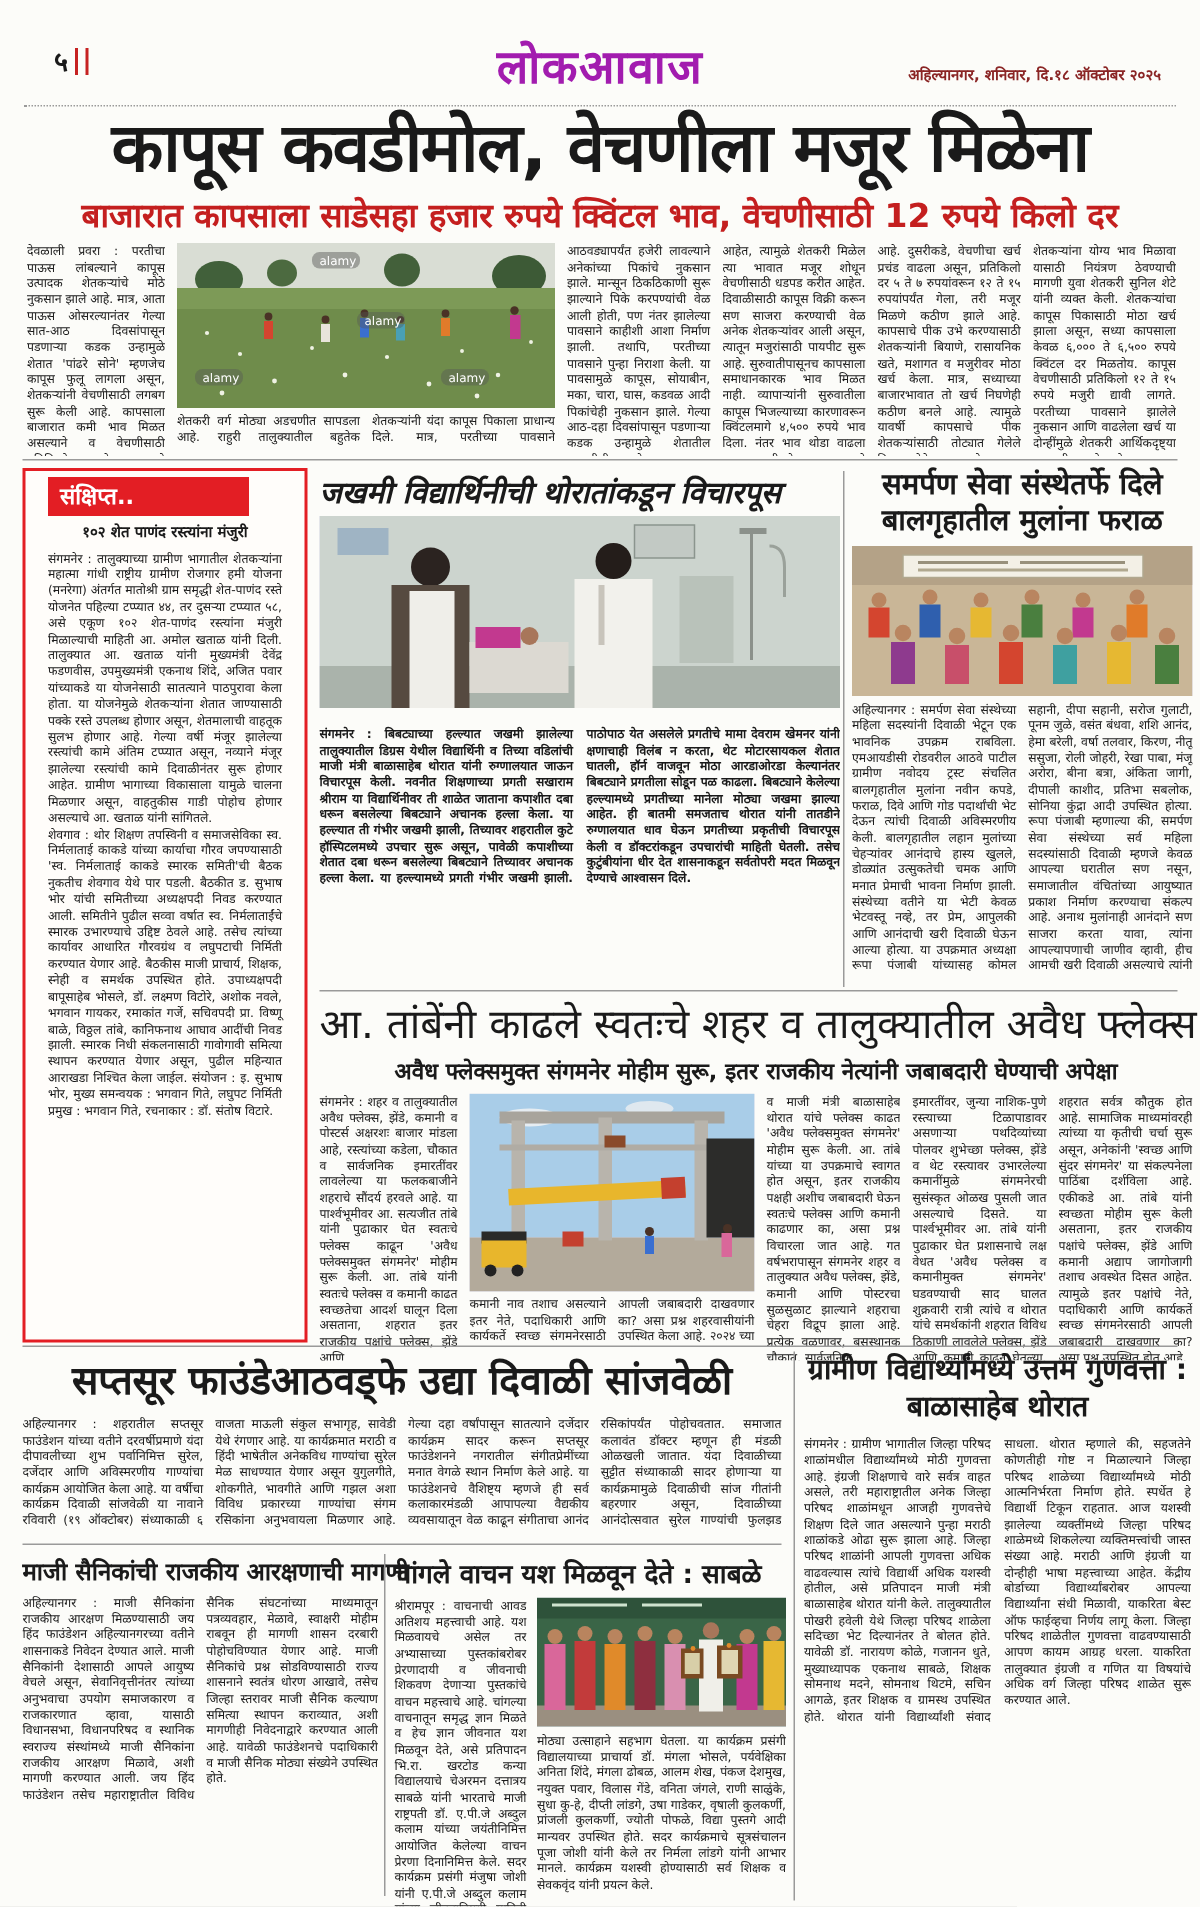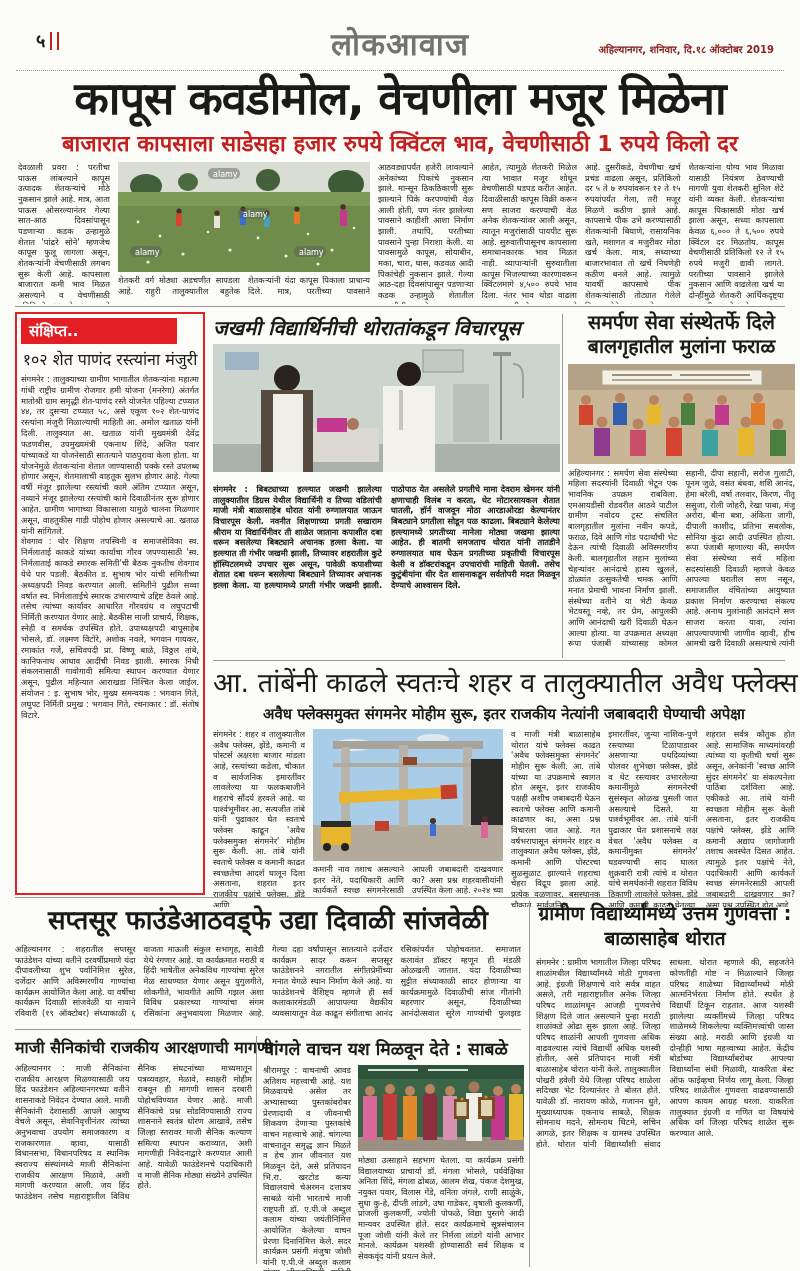--- a/index.html
+++ b/index.html
@@ -3,45 +3,45 @@
 <meta charset="utf-8">
 <style>
   html,body{margin:0;padding:0;background:#e8e8e4;}
   .page{position:relative;width:800px;height:1271px;margin:0 auto;background:#fcfcf9;
         font-family:"DejaVu Sans","Liberation Sans",sans-serif;color:#1a1a1a;overflow:hidden;}
   .abs{position:absolute;}
   
   .pagenum{left:36px;top:28px;font-size:18px;font-weight:bold;}
   .pagenum .bars{display:inline-block;width:5px;height:18px;margin-left:5px;vertical-align:-3px;
         border-left:2px solid #c62222;border-right:2px solid #c62222;}
-  .masthead{left:0;right:0;top:22px;text-align:center;font-size:31px;font-weight:bold;color:#737373;letter-spacing:1px;}
+  .masthead{left:0;right:0;top:22px;text-align:center;font-size:31px;font-weight:bold;color:#a21caf;letter-spacing:1px;}
   .dateline{right:26px;top:42px;font-size:10px;font-weight:bold;color:#8a2525;}
   .dotted{left:16px;right:16px;top:70px;border-top:1.5px dotted #9a9a9a;height:0;}
   
   .hrule{border-top:1px solid #9a9a9a;height:0;}
   .vrule{border-left:1px solid #9a9a9a;width:0;}
   
   .lead-head{left:0;right:0;top:74px;text-align:center;font-size:45px;font-weight:bold;
         white-space:nowrap;letter-spacing:-1px;line-height:1.1;}
   .lead-sub{left:0;right:0;top:127px;text-align:center;font-size:22px;font-weight:bold;
         color:#c41f1f;white-space:nowrap;}
   .lead-body{left:18px;top:162px;width:766px;height:142px;display:flex;gap:8px;overflow:hidden;}
   .bodytext{font-size:8.2px;line-height:1.3;text-align:justify;overflow:hidden;}
   .lead-body .col{flex:1 1 0;}
   .lead-body .c1{flex:0 0 92px;}
   .lead-body .photowrap{flex:0 0 252px;}
   .caption{font-size:8.2px;line-height:1.3;text-align:justify;column-count:2;column-gap:8px;
         margin-top:3px;height:28px;overflow:hidden;}
   .photo{display:block;background:#dde;}
   
   .briefs{left:15px;top:312px;width:190px;height:583px;border:2px solid #e31e24;background:#fffdfa;
-        box-sizing:border-box;padding:4px 4px;overflow:hidden;}
+        box-sizing:border-box;padding:4px 15px;overflow:hidden;}
   .briefs-titlebar{background:#e31e24;color:#fff;font-size:15px;font-weight:bold;
         padding:2px 8px 4px;margin:0 22px 6px 0;}
-  .brief-h{font-size:16px;font-weight:normal;text-align:center;line-height:1.25;margin:6px 0 4px;}
+  .brief-h{font-size:10px;font-weight:bold;text-align:center;line-height:1.25;margin:6px 0 4px;}
   .brief-body{font-size:8.2px;line-height:1.32;text-align:justify;}
   
   .art-injured{left:213px;top:314px;width:347px;}
   .art-injured h2{margin:0;font-size:20px;font-weight:bold;white-space:nowrap;font-style:italic;}
   .art-injured .bodycols{column-count:2;column-gap:9px;height:186px;margin-top:12px;font-weight:bold;}
   .art-samarpan{left:568px;top:311px;width:227px;}
   .art-samarpan h2{margin:0;font-size:19.5px;font-weight:bold;text-align:center;line-height:1.25;}
   .art-samarpan .bodycols{column-count:2;column-gap:8px;height:188px;margin-top:4px;}
   
   .art-tambe{left:213px;top:663px;width:582px;}
@@ -71,25 +71,25 @@
 </style>
 </head>
 <body>
 
 <div class="page">
 
   <div class="abs pagenum">
     <span>५</span><span class="bars"></span>
   </div>
   <div class="abs masthead">लोकआवाज</div>
-  <div class="abs dateline">अहिल्यानगर, शनिवार, दि.१८ ऑक्टोबर 2019</div>
+  <div class="abs dateline">अहिल्यानगर, शनिवार, दि.१८ ऑक्टोबर २०२५</div>
   <div class="abs dotted"></div>
 
   <div class="abs lead-head">कापूस कवडीमोल, वेचणीला मजूर मिळेना</div>
-  <div class="abs lead-sub">बाजारात कापसाला साडेसहा हजार रुपये क्विंटल भाव, वेचणीसाठी 1 रुपये किलो दर</div>
+  <div class="abs lead-sub">बाजारात कापसाला साडेसहा हजार रुपये क्विंटल भाव, वेचणीसाठी 12 रुपये किलो दर</div>
 
   <div class="abs lead-body">
     <div class="col c1 bodytext">देवळाली प्रवरा : परतीचा पाऊस लांबल्याने कापूस उत्पादक शेतकऱ्यांचे मोठे नुकसान झाले आहे. मात्र, आता पाऊस ओसरल्यानंतर गेल्या सात-आठ दिवसांपासून पडणाऱ्या कडक उन्हामुळे शेतात 'पांढरे सोने' म्हणजेच कापूस फुलू लागला असून, शेतकऱ्यांनी वेचणीसाठी लगबग सुरू केली आहे. कापसाला बाजारात कमी भाव मिळत असल्याने व वेचणीसाठी प्रतिकिलो १२ ते १५ रुपये मजुरी दिली, तरी मजूर उपलब्ध होत नसल्याने</div>
     <div class="photowrap">
       <svg class="photo" width="252" height="110" viewBox="0 0 252 110">
         <rect x="0" y="0" width="252" height="34" fill="#d9ddd4"></rect>
         <ellipse cx="28" cy="24" rx="16" ry="12" fill="#41603a"></ellipse>
         <ellipse cx="70" cy="20" rx="10" ry="9" fill="#4c6a40"></ellipse>
         <ellipse cx="150" cy="18" rx="12" ry="11" fill="#43603a"></ellipse>
         <ellipse cx="228" cy="22" rx="18" ry="14" fill="#3d5a36"></ellipse>

